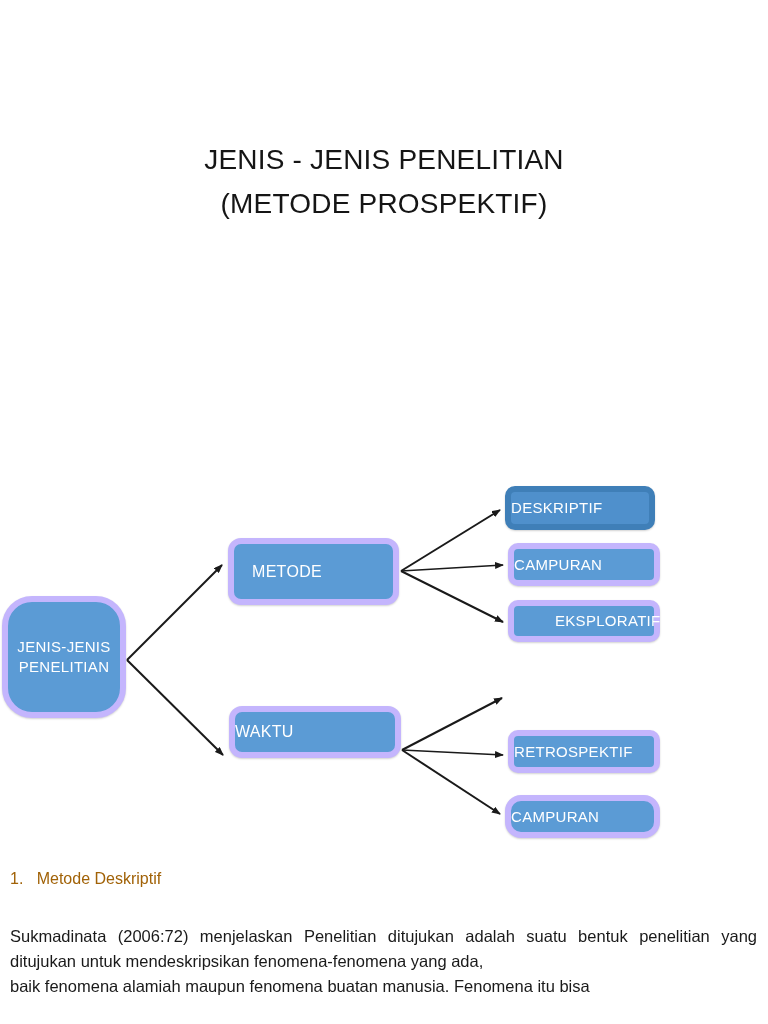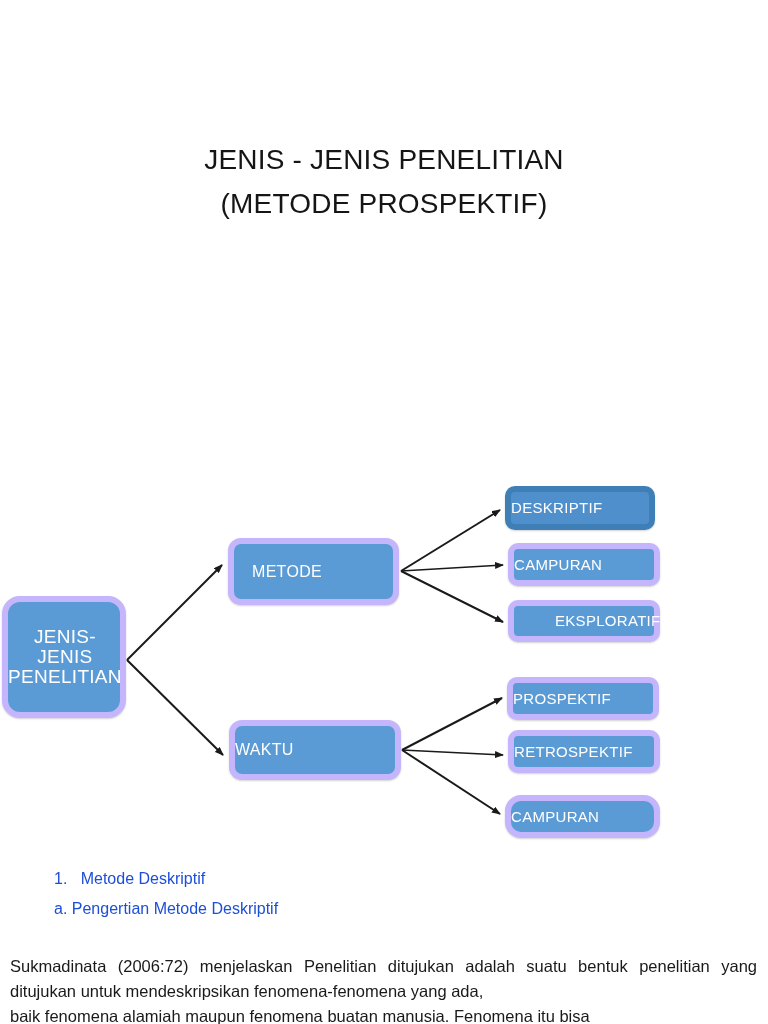--- a/index.html
+++ b/index.html
@@ -71,29 +71,29 @@
     line-height: 20px;
     letter-spacing: 0.3px;
     box-shadow: 0 1px 2px rgba(0,0,0,0.18);
     z-index: 2;
   }
   .node.root {
     left: 2px;
     top: 126px;
     width: 124px;
     height: 122px;
-    border-radius: 18px;
-    font-size: 19px;
+    border-radius: 30px;
+    font-size: 15px;
   }
   .node.branch {
     border-radius: 13px;
     font-size: 16px;
   }
   .node.metode  { left: 228px; top: 68px;  width: 171px; height: 67px; padding-left: 18px; }
-  .node.waktu   { left: 229px; top: 250px; width: 172px; height: 60px; }
+  .node.waktu   { left: 229px; top: 236px; width: 172px; height: 52px; }
 
   .node.leaf { font-size: 15px; }
   .node.deskriptif   { left: 505px; top: 16px;  width: 150px; height: 44px;
                        background: #4f90cc; border-color: #3f7fb8; }
   .node.analitik     { left: 508px; top: 73px;  width: 152px; height: 43px; }
   .node.eksploratif  { left: 508px; top: 130px; width: 152px; height: 42px; padding-left: 41px; }
   .node.prospektif   { left: 507px; top: 207px; width: 152px; height: 43px; }
   .node.retrospektif { left: 508px; top: 260px; width: 152px; height: 43px; }
   .node.campuran     { left: 505px; top: 325px; width: 155px; height: 43px; border-radius: 16px; }
 
@@ -102,23 +102,22 @@
   
   .body-text {
     position: absolute;
     left: 10px;
     top: 864px;
     width: 748px;
   }
   .list-line {
     font-size: 16px;
     line-height: 30px;
-    color: #1d4ed8;
+    color: #a16207;
     white-space: pre;
-    margin-left: 44px;
   }
   .para {
     margin-top: 30px;
     font-size: 16.5px;
     line-height: 25px;
     text-align: justify;
     text-justify: inter-word;
     color: #1a1a1a;
     width: 747px;
   }
@@ -172,34 +171,30 @@
     <div class="node leaf deskriptif">
       <span class="label">DESKRIPTIF</span>
     </div>
     <div class="node leaf analitik">
       <span class="label">CAMPURAN</span>
     </div>
     <div class="node leaf eksploratif">
       <span class="label">EKSPLORATIF</span>
     </div>
 
-    <div class="node leaf prospektif">
-      <span class="label">PROSPEKTIF</span>
-    </div>
     <div class="node leaf retrospektif">
       <span class="label">RETROSPEKTIF</span>
     </div>
     <div class="node leaf campuran">
       <span class="label">CAMPURAN</span>
     </div>
   </div>
 
   <div class="body-text">
     <div class="list-line">1.   Metode Deskriptif</div>
-    <div class="list-line">a. Pengertian Metode Deskriptif</div>
 
     <div class="para">
       <span>Sukmadinata (2006:72) menjelaskan   Penelitian ditujukan adalah suatu bentuk</span>
       <span>penelitian yang ditujukan untuk mendeskripsikan fenomena-fenomena yang ada,</span>
       <span class="last">baik fenomena alamiah maupun fenomena buatan manusia. Fenomena itu bisa</span>
     </div>
   </div>
 
 </div>
 

